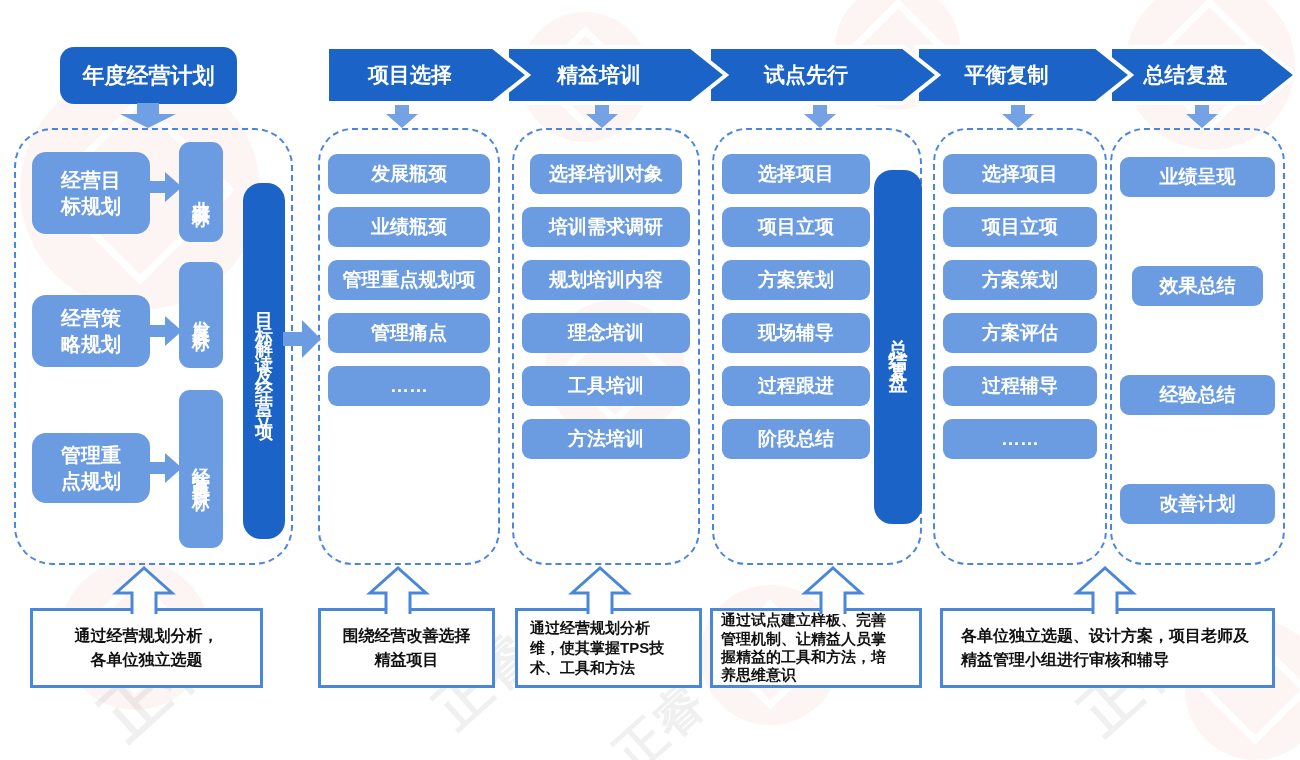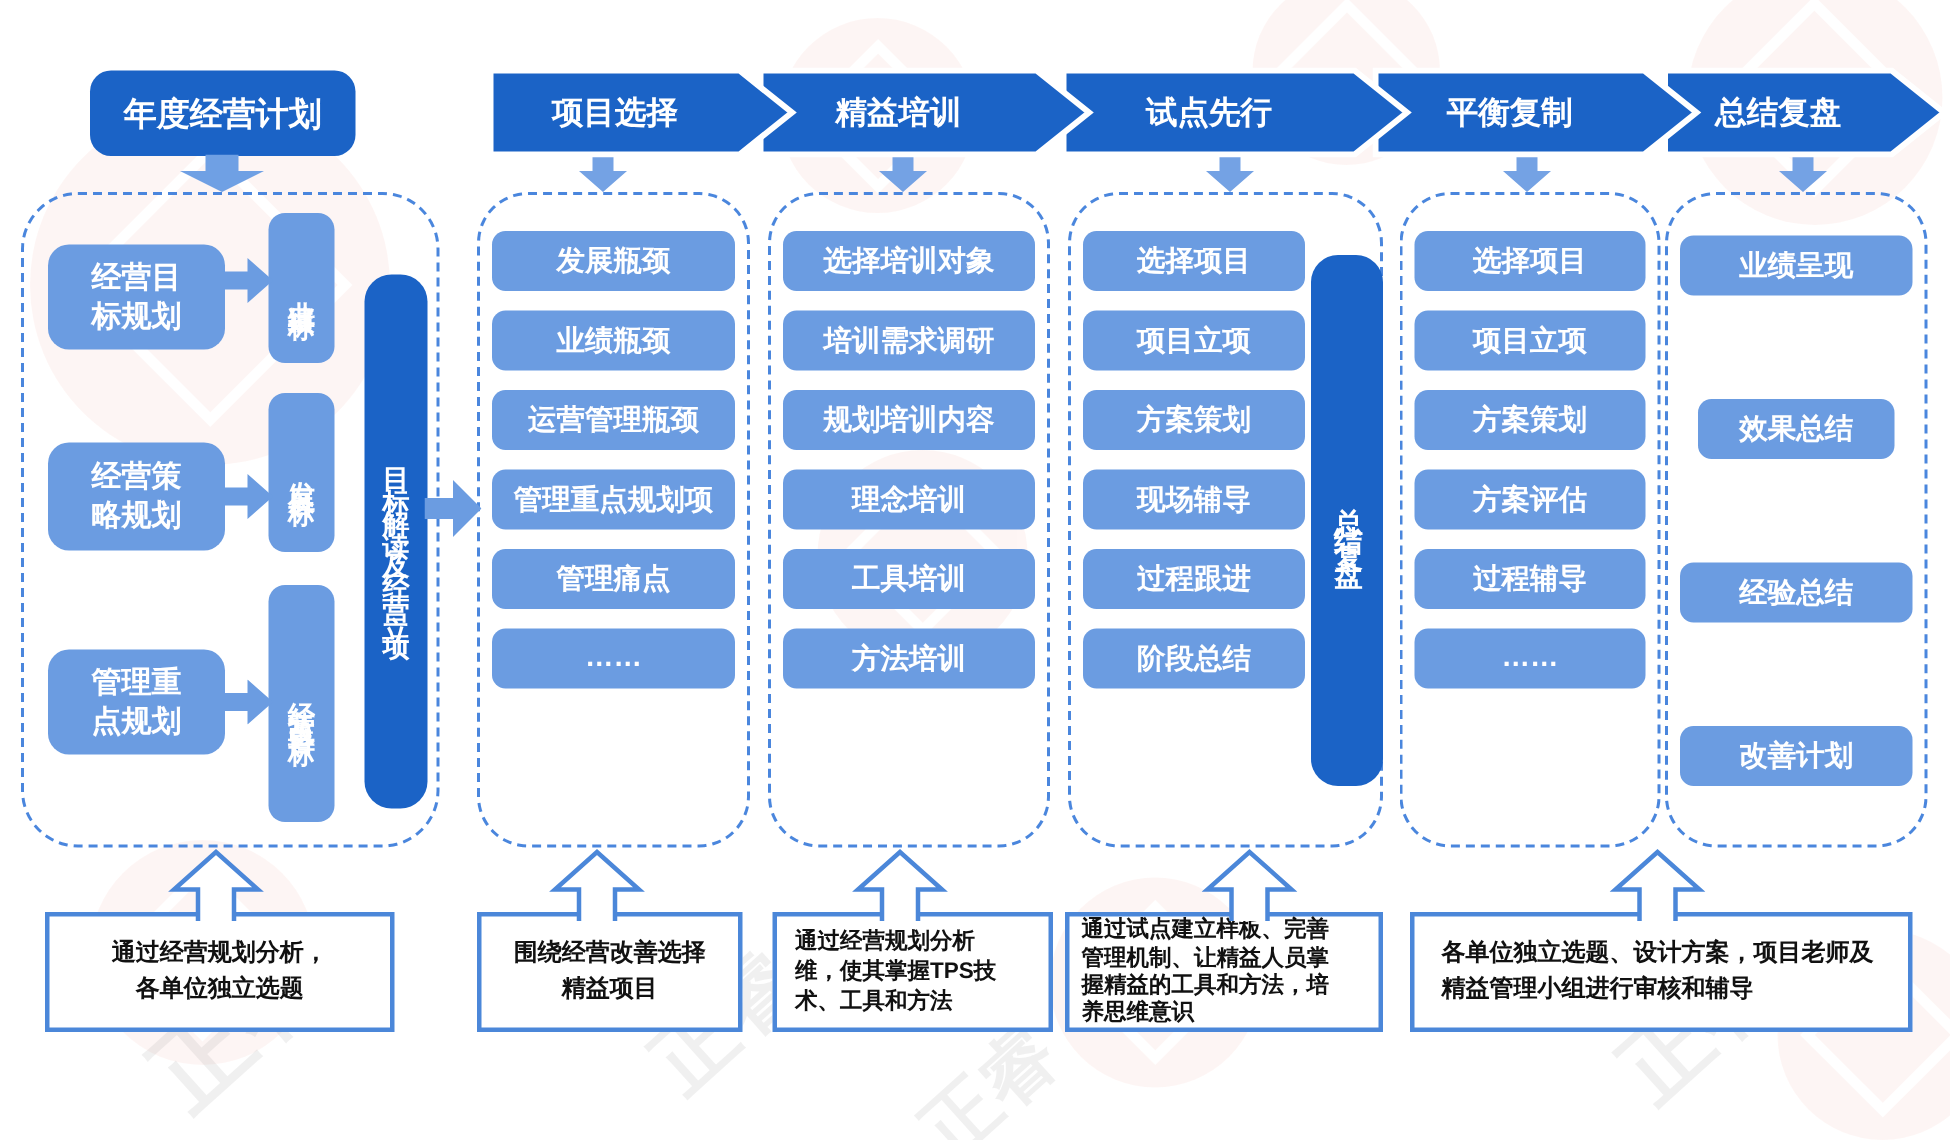--- a/index.html
+++ b/index.html
@@ -134,21 +134,21 @@
       <polygon points="9,0 23,0 23,11 32,11 16,25 0,11 9,11" fill="#74a2e4"></polygon>
     </svg>
   <svg class="solid-arrow" style="left:1002px;top:103px;" width="32" height="25" viewBox="0 0 32 25">
       <polygon points="9,0 23,0 23,11 32,11 16,25 0,11 9,11" fill="#74a2e4"></polygon>
     </svg>
   <svg class="solid-arrow" style="left:1186px;top:103px;" width="32" height="25" viewBox="0 0 32 25">
       <polygon points="9,0 23,0 23,11 32,11 16,25 0,11 9,11" fill="#74a2e4"></polygon>
     </svg>
 
   <div class="dash-box" style="left:14px;width:279px;border-radius:38px;">
-    <div class="pbox" style="top:33px;height:70px;">经营目
+    <div class="pbox" style="top:22px;height:82px;">经营目
 标规划</div>
     <div class="pbox" style="top:165px;height:72px;">经营策
 略规划</div>
     <div class="pbox" style="top:303px;height:70px;">管理重
 点规划</div>
 
     <svg class="solid-arrow" style="left:132px;top:42px;" width="34" height="30" viewBox="0 0 34 30">
         <polygon points="0,9 17,9 17,0 34,15 17,30 17,21 0,21" fill="#6b9ce1"></polygon>
       </svg>
     <svg class="solid-arrow" style="left:132px;top:186px;" width="34" height="30" viewBox="0 0 34 30">
@@ -165,28 +165,27 @@
     <div class="vbar" style="left:227px;top:53px;width:42px;height:356px;letter-spacing:14px;">目标解读及经营立项</div>
   </div>
 
   <svg class="solid-arrow" style="left:283px;top:320px;" width="38" height="38" viewBox="0 0 38 38">
       <polygon points="0,12 19,12 19,0 38,19 19,38 19,26 0,26" fill="#6b9ce1"></polygon>
     </svg>
 
   <div class="dash-box items" style="left:318px;width:182px;">
     <div class="item" style="width:162px;">发展瓶颈</div>
     <div class="item" style="width:162px;">业绩瓶颈</div>
-    <div class="item" style="width:162px;">运营管理瓶颈</div>
     <div class="item" style="width:162px;">管理重点规划项</div>
     <div class="item" style="width:162px;">管理痛点</div>
     <div class="item" style="width:162px;">……</div>
   </div>
 
   <div class="dash-box items" style="left:512px;width:188px;">
-    <div class="item" style="width:168px;">选择培训对象</div>
+    <div class="item" style="width:152px;">选择培训对象</div>
     <div class="item" style="width:168px;">培训需求调研</div>
     <div class="item" style="width:168px;">规划培训内容</div>
     <div class="item" style="width:168px;">理念培训</div>
     <div class="item" style="width:168px;">工具培训</div>
     <div class="item" style="width:168px;">方法培训</div>
   </div>
 
   <div class="dash-box" style="left:712px;width:210px;">
     <div class="items" style="position:absolute;left:6px;top:0;width:152px;">
       <div class="item" style="width:148px;">选择项目</div>

